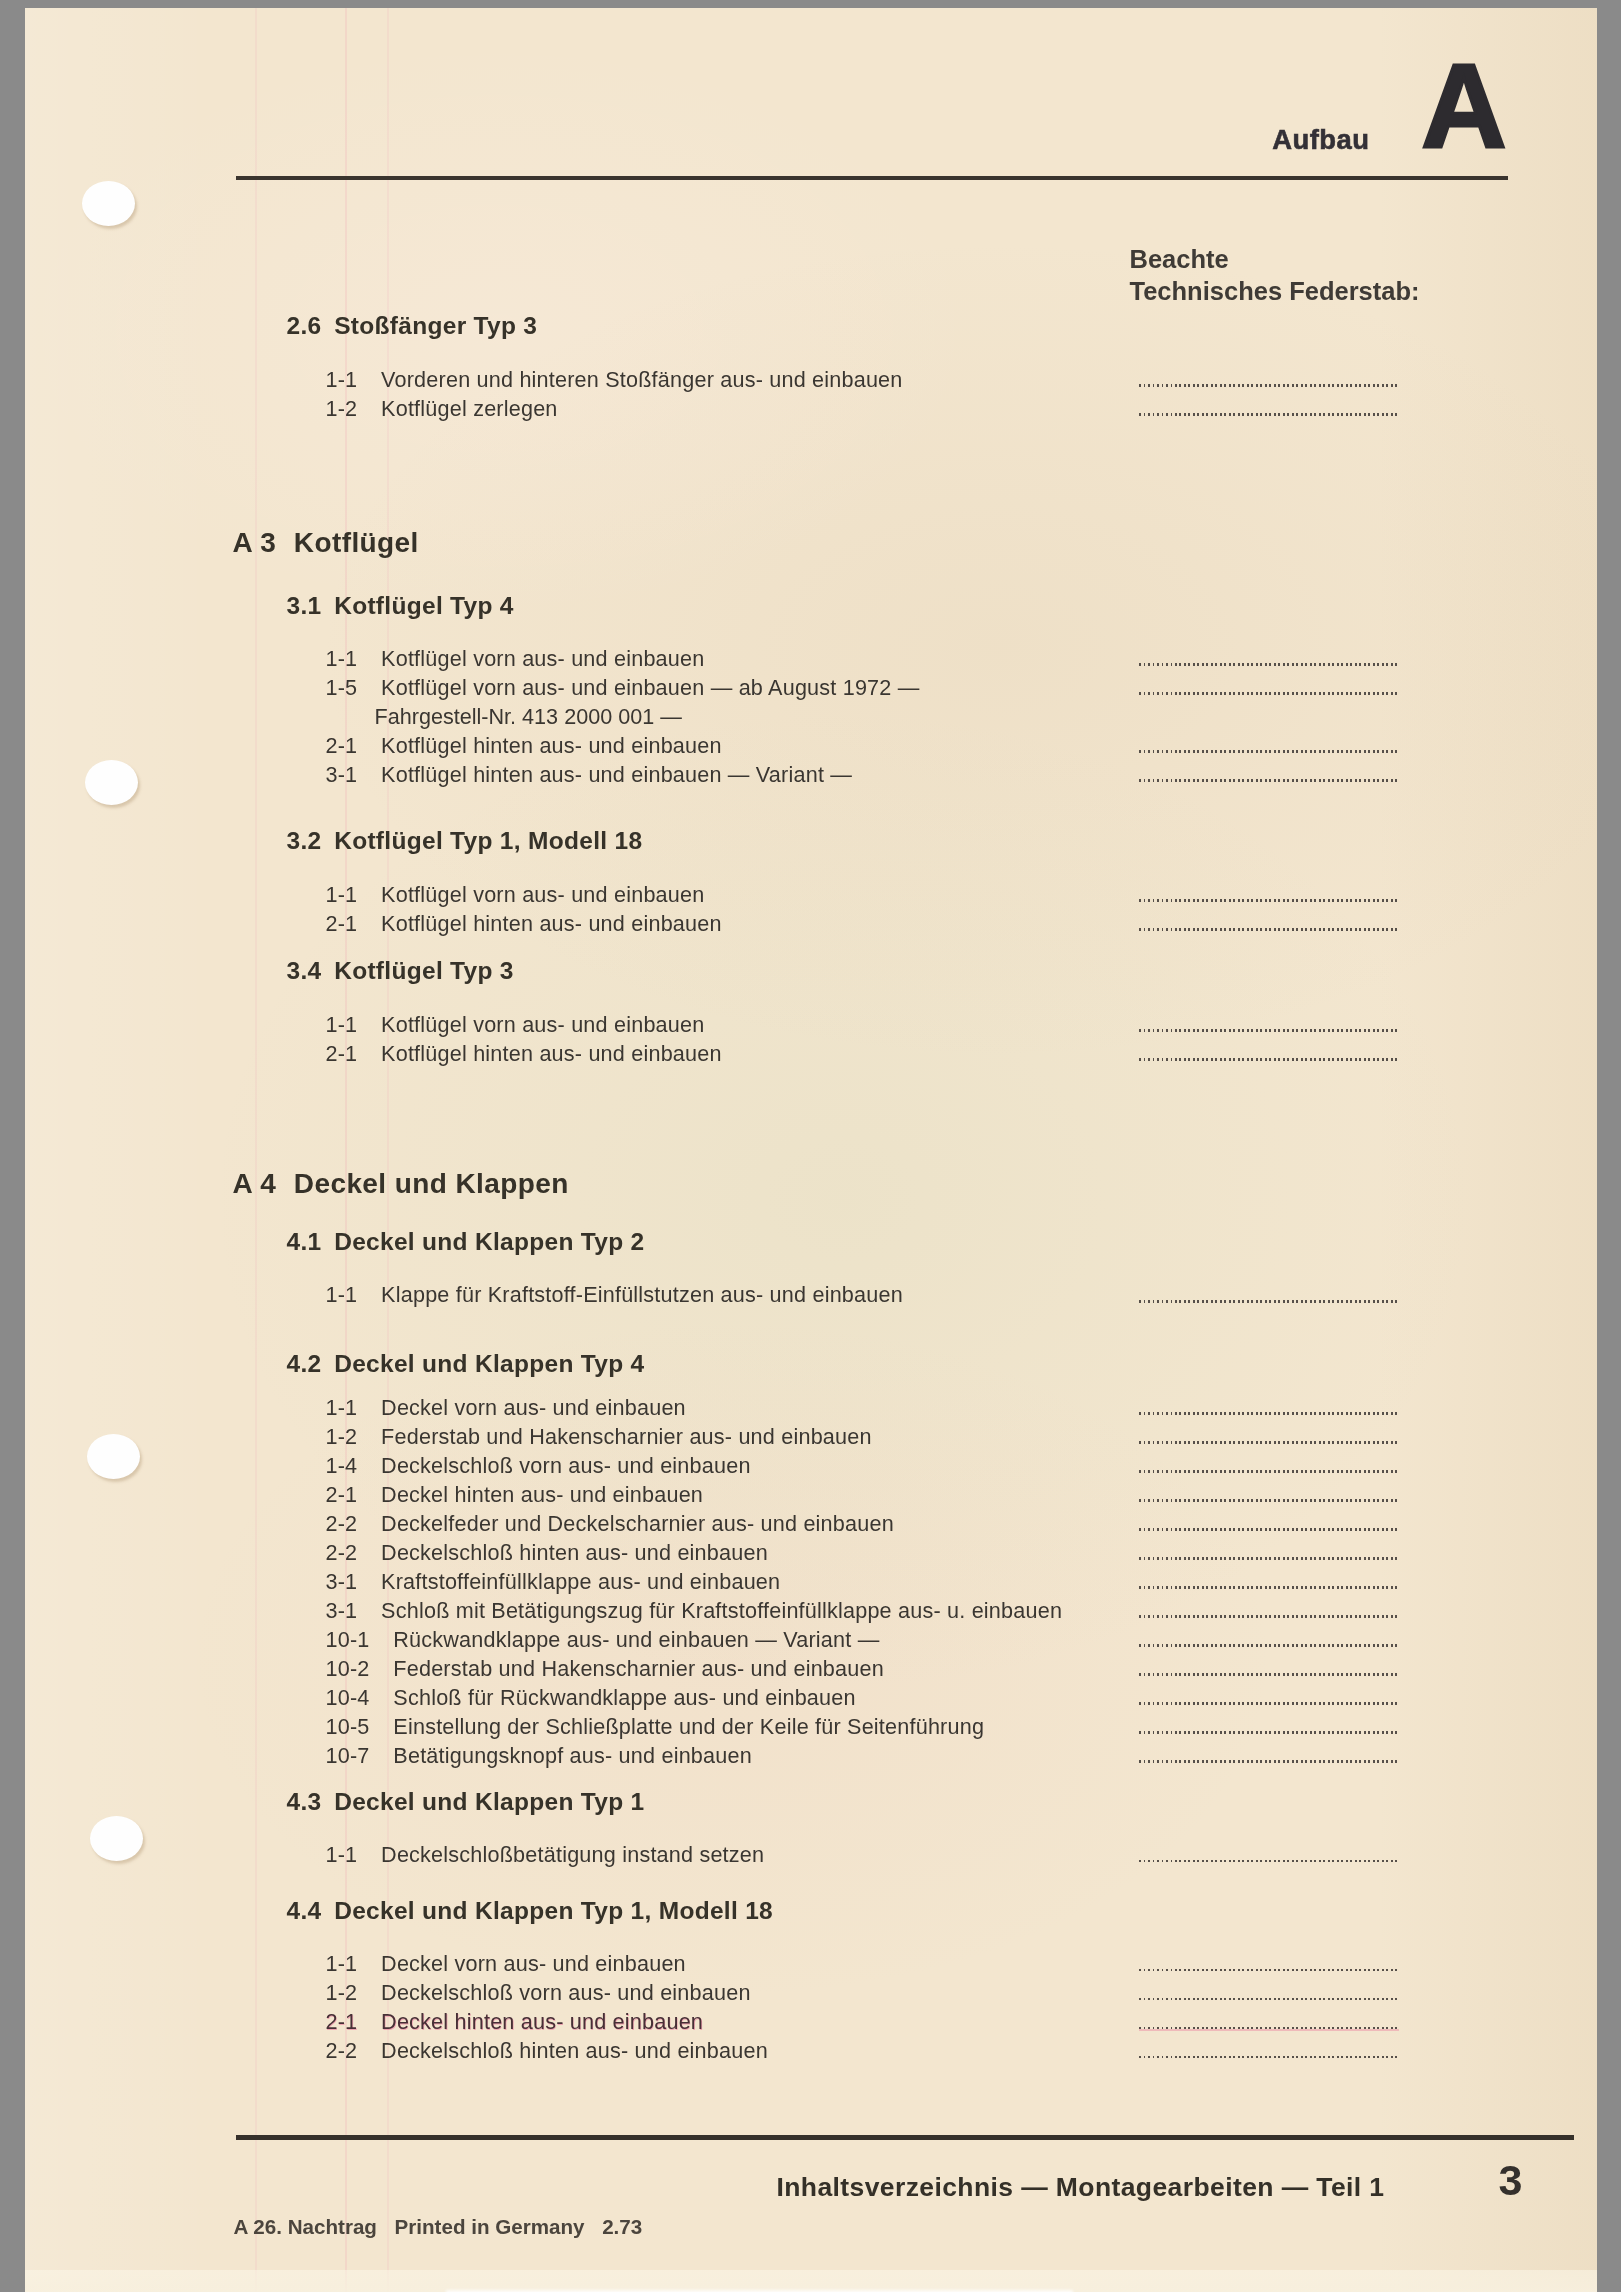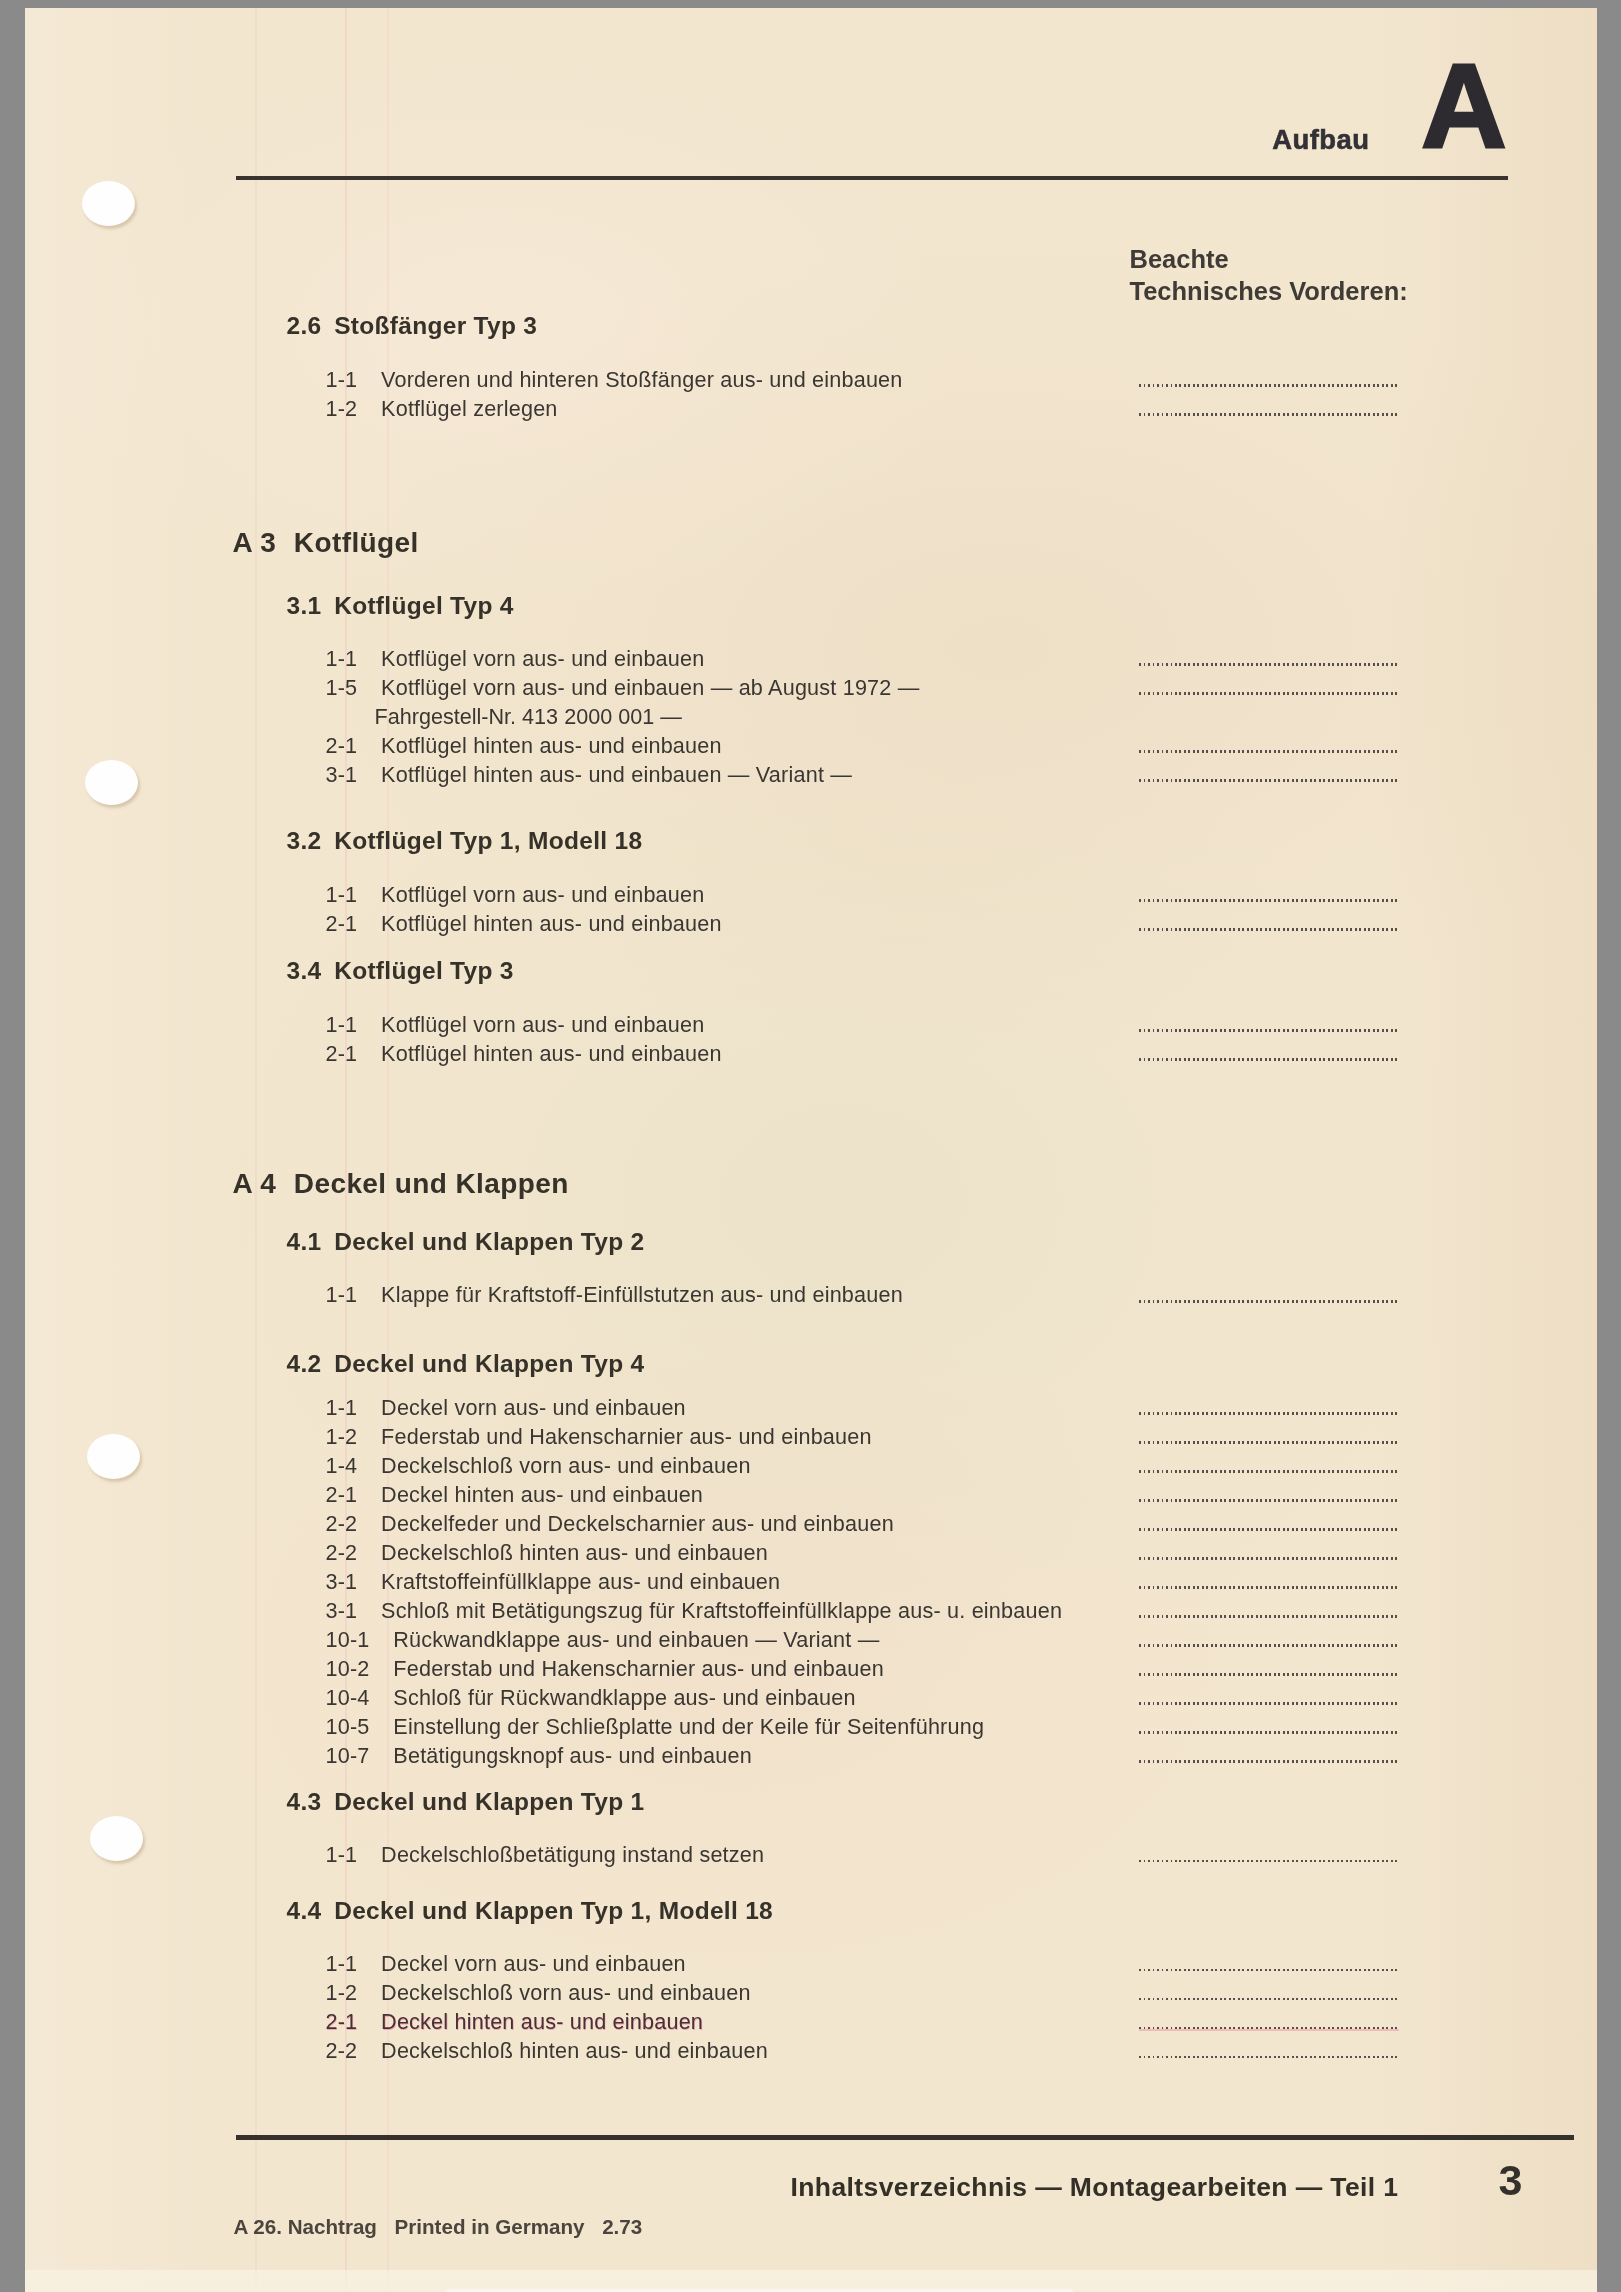--- a/index.html
+++ b/index.html
@@ -72,21 +72,21 @@
   .leader{
     flex:1 1 auto;align-self:flex-end;height:2.9px;margin:0 0 6.9px 9.8px;
     background-image:repeating-linear-gradient(to right,#57504a 0 1.7px,transparent 1.7px 4.5px);
   }
   .cont{height:29px;line-height:29px;font-size:21.6px;padding-left:49px;white-space:nowrap;}
   .tint-pink .num,.tint-pink .row-text{color:#473036;text-shadow:0.6px 0.8px 0 rgba(232,85,140,0.45);}
   .tint-pink .leader{box-shadow:0 2px 0 rgba(232,85,140,0.30);}
 
   
   .footer-rule{position:absolute;left:211px;width:1338px;top:2127px;height:4.9px;background:#36312b;}
-  .footer-title{position:absolute;top:2164px;right:198px;font-size:26.5px;font-weight:bold;
+  .footer-title{position:absolute;top:2164px;right:212px;font-size:26.5px;font-weight:bold;
     color:#343028;letter-spacing:0.4px;}
   .page-number{position:absolute;top:2148px;right:74px;font-size:43px;font-weight:bold;color:#34302c;}
   .imprint{position:absolute;left:209px;top:2207px;font-size:20.6px;font-weight:bold;color:#4b453d;}
   .imprint span{margin-right:17.6px;}
 </style>
 </head>
 <body>
 
 <div class="page">
   <div class="texture"></div>
@@ -98,21 +98,21 @@
   <div class="hole h2"></div>
   <div class="hole h3"></div>
   <div class="hole h4"></div>
 
   <div class="aufbau">Aufbau</div>
   <div class="big-letter">A</div>
   <div class="top-rule"></div>
 
   <div class="note">
     <div>Beachte</div>
-    <div>Technisches Vorderen:</div>
+    <div>Technisches Federstab:</div>
   </div>
 
   <div id="toc">
       <section class="sec sub">
         <div class="sec-head">
           <span class="sec-num">2.6</span>
           <span class="sec-title">Stoßfänger Typ 3</span>
         </div>
         <div class="items">
           <div class="item">

